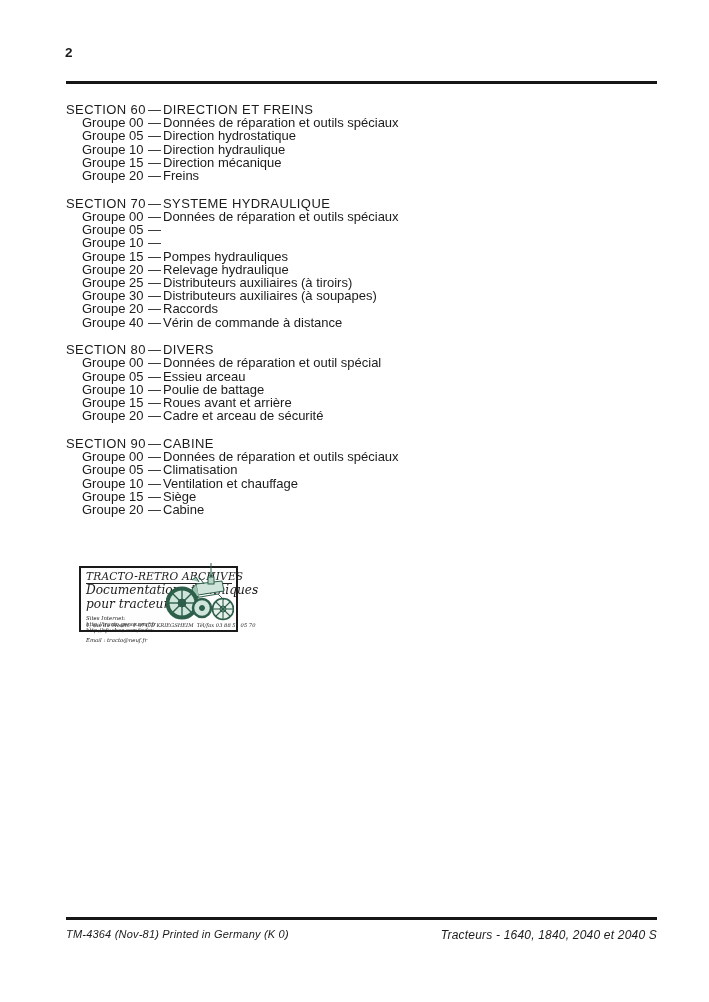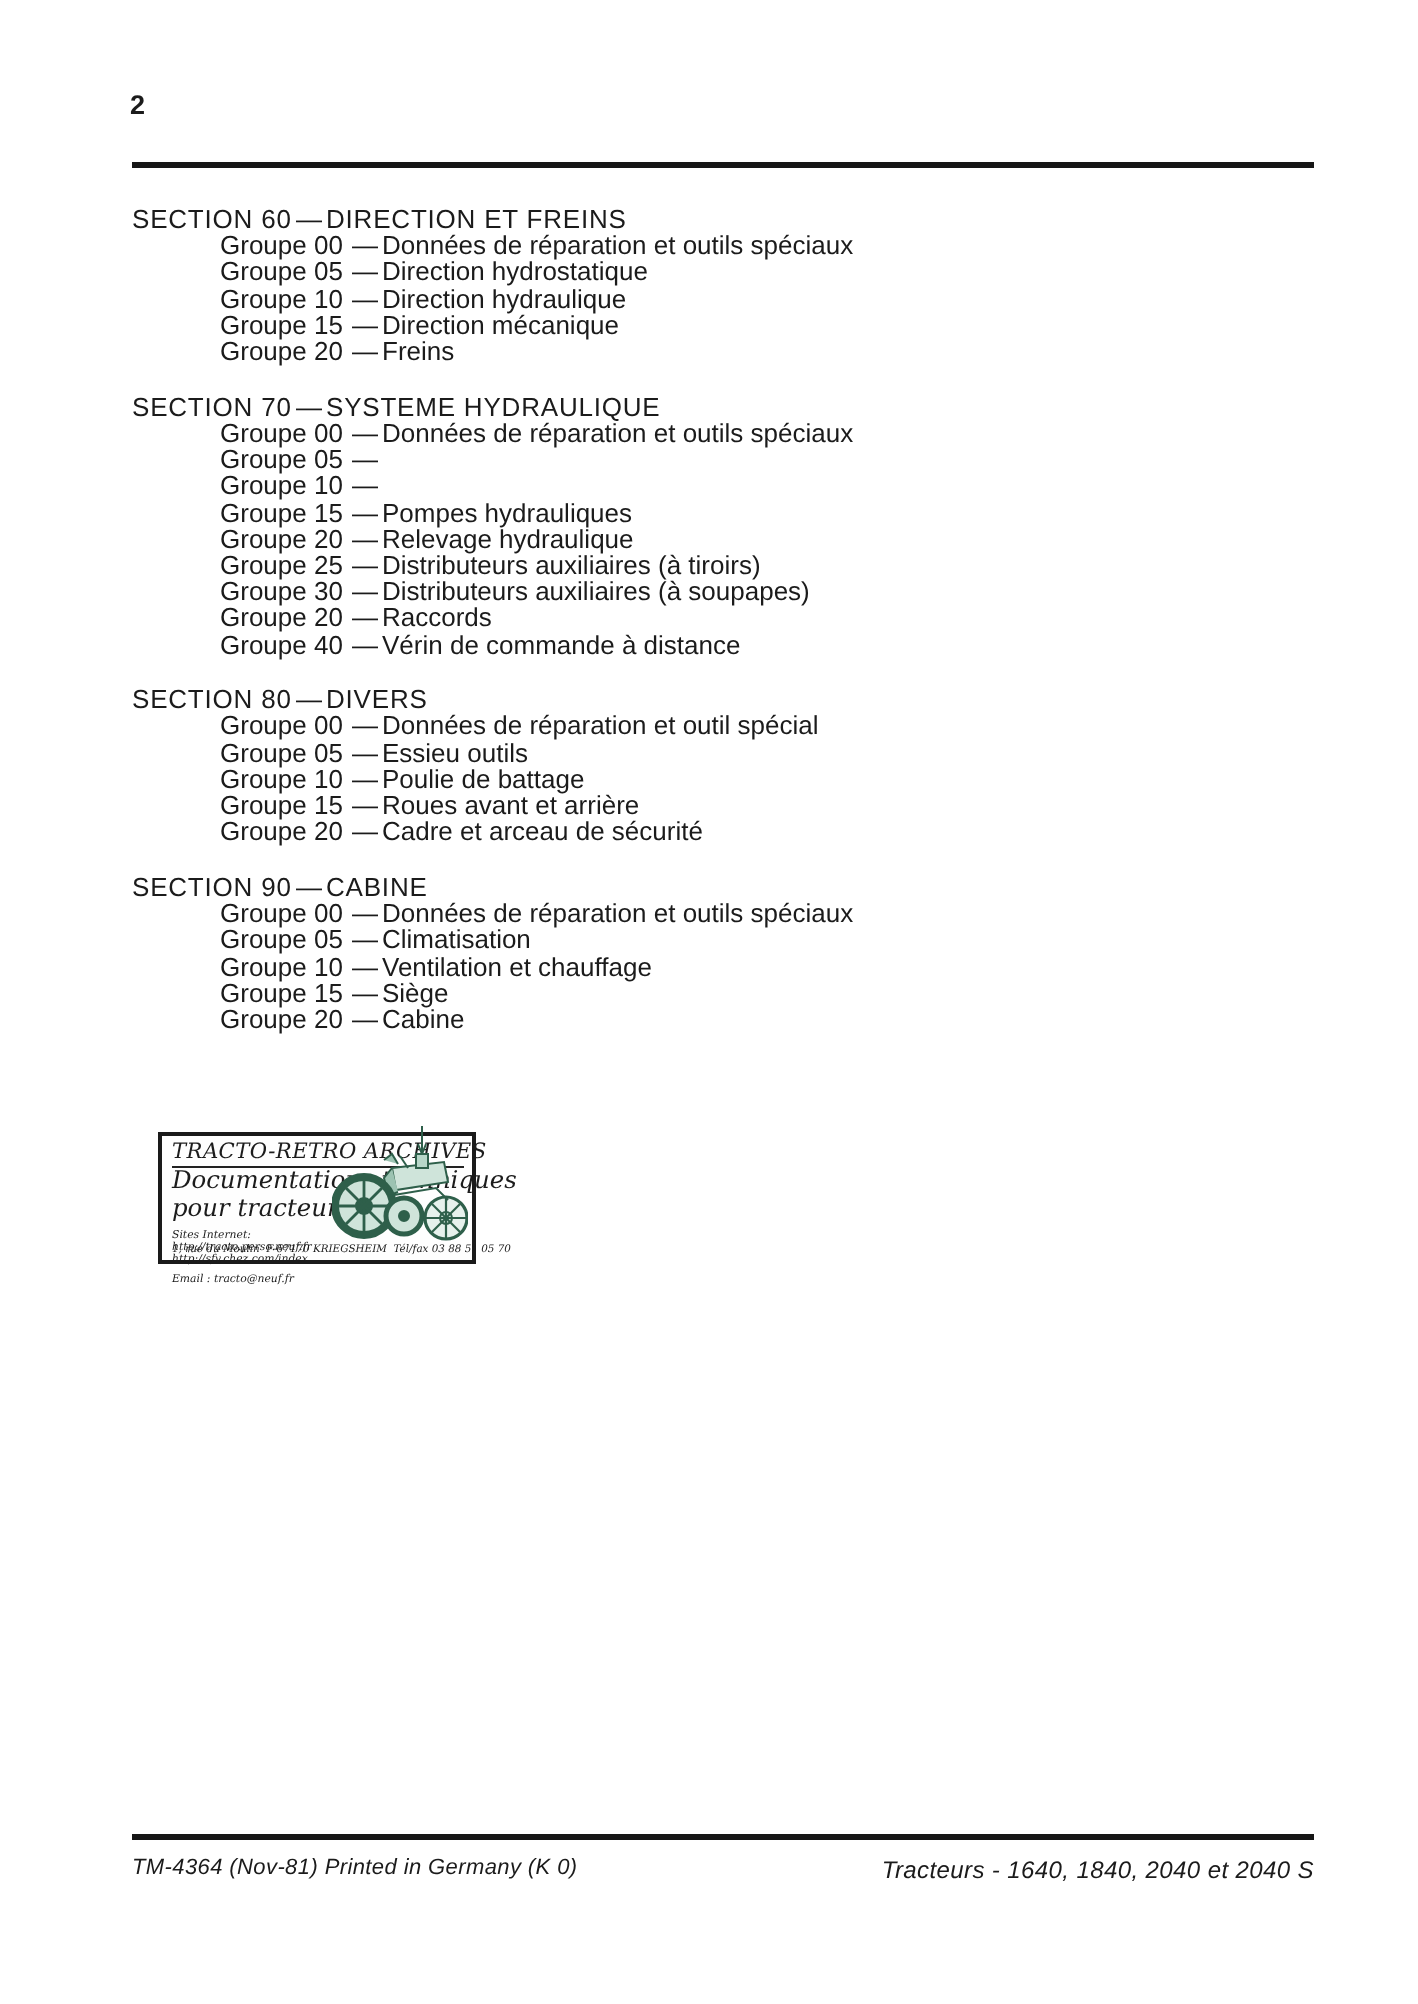--- a/index.html
+++ b/index.html
@@ -19,21 +19,21 @@
     position:absolute; left:66px; top:81px; width:591px; height:3px;
     background:#161616;
   }
   .toc { position:absolute; left:66px; top:103px; width:580px; }
   .sec-block { margin-bottom:14.5px; }
   .line { display:flex; line-height:13.2px; font-size:13px; white-space:nowrap; }
   .line .dash { width:15px; flex:0 0 auto; }
   .sec-head { letter-spacing:.4px; }
   .sec-head .lbl { width:82px; flex:0 0 auto; }
   .grp { padding-left:16px; }
-  .grp .lbl { width:66px; flex:0 0 auto;margin-left:28px; }
+  .grp .lbl { width:66px; flex:0 0 auto; }
 
   
   .stamp {
     position:absolute; left:79px; top:566px; width:159px; height:66px;
     border:2px solid #1a1a1a; background:#fefefe;
     font-family:"DejaVu Serif", serif; font-style:italic; color:#1c1c1c;
     padding:2px 4px 2px 5px;
   }
   .stamp-title {
     font-size:10.6px; letter-spacing:.2px; white-space:nowrap;
@@ -159,21 +159,21 @@
         <span class="ttl">DIVERS</span>
     </div>
     <div class="line grp">
         <span class="lbl">Groupe 00</span>
         <span class="dash">—</span>
         <span class="ttl">Données de réparation et outil spécial</span>
       </div>
     <div class="line grp">
         <span class="lbl">Groupe 05</span>
         <span class="dash">—</span>
-        <span class="ttl">Essieu outils</span>
+        <span class="ttl">Essieu arceau</span>
       </div>
     <div class="line grp">
         <span class="lbl">Groupe 10</span>
         <span class="dash">—</span>
         <span class="ttl">Poulie de battage</span>
       </div>
     <div class="line grp">
         <span class="lbl">Groupe 15</span>
         <span class="dash">—</span>
         <span class="ttl">Roues avant et arrière</span>

